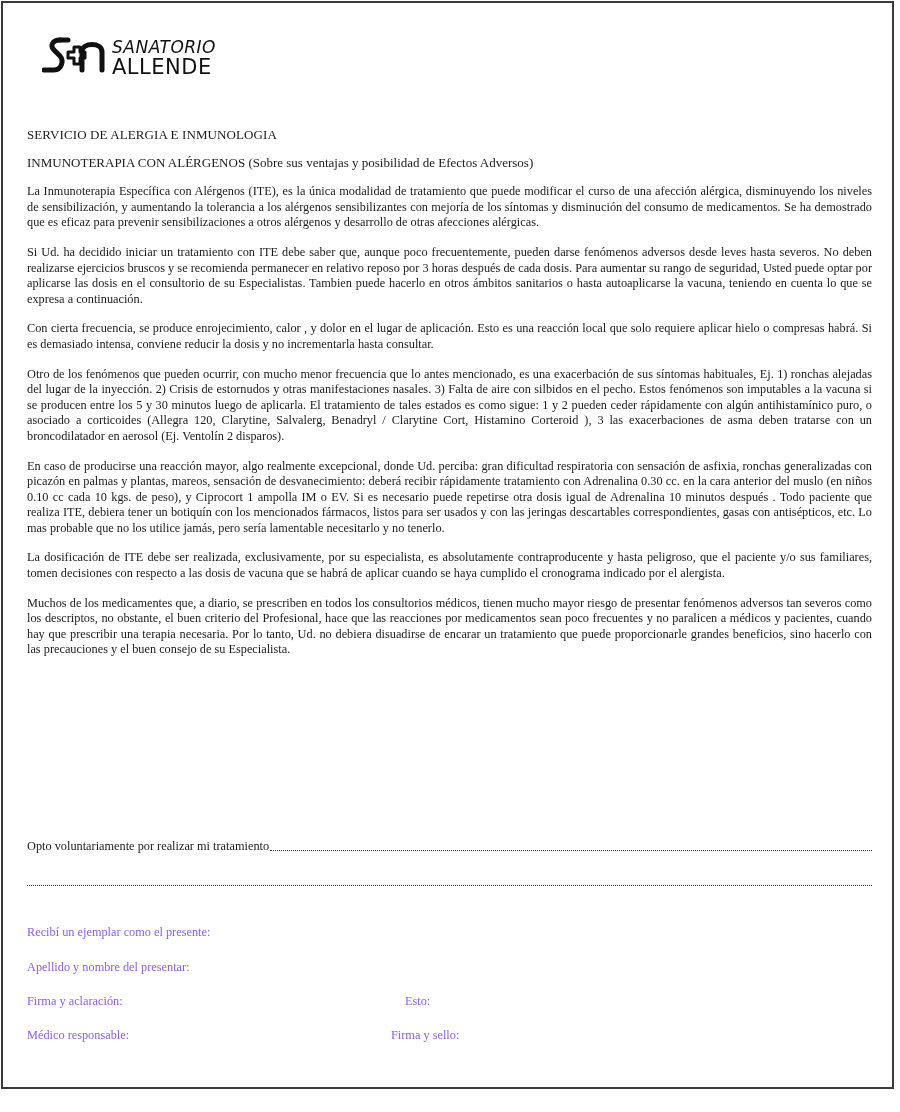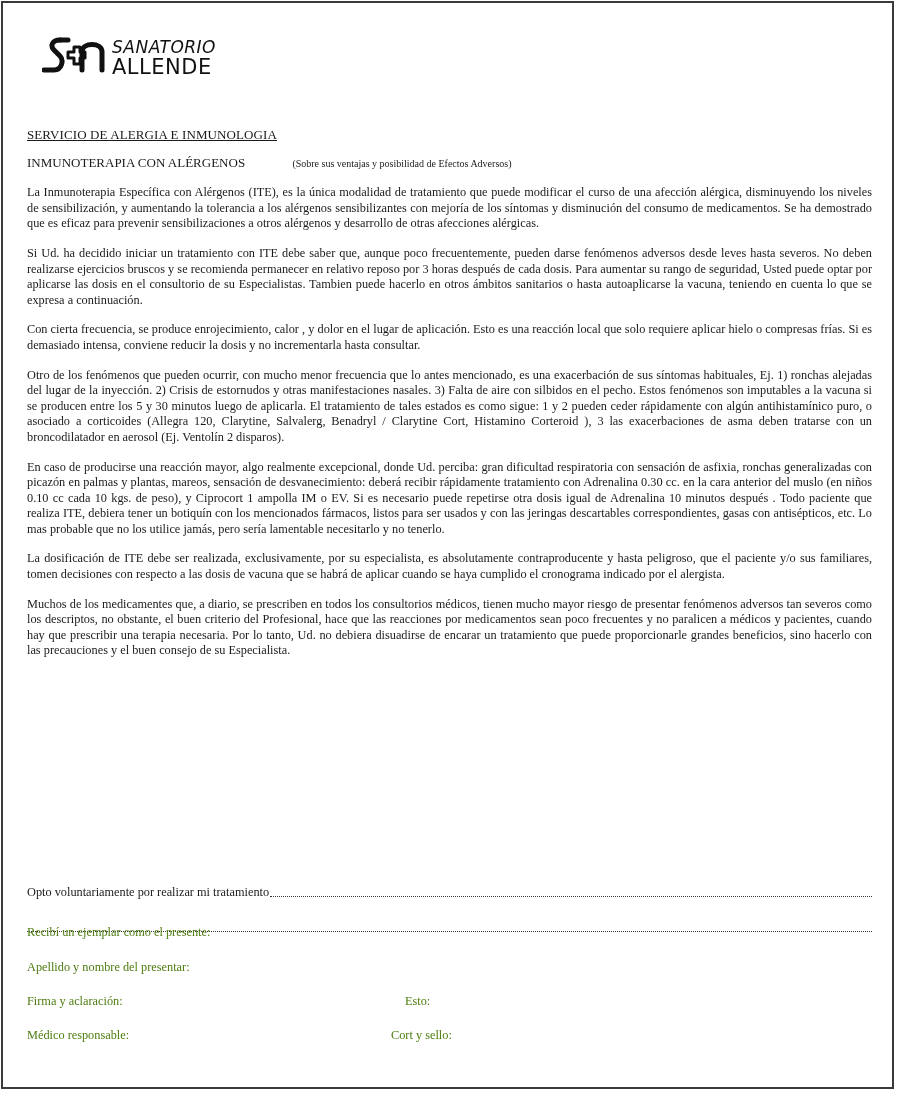--- a/index.html
+++ b/index.html
@@ -10,32 +10,32 @@
   }
   .logo { position:absolute; left:42px; top:34px; width:200px; height:44px; }
   .logo svg { display:block; }
   .doc {
     position:absolute; left:27px; top:127px; width:845px;
     font-family:"Liberation Serif","DejaVu Serif",serif;
     font-size:12.3px; line-height:15.6px; color:#1a1a1a;
     text-align:justify;
   }
   .doc p { margin:0; }
-  .h1 { font-size:13px; letter-spacing:0.1px;text-decoration:underline; }
+  .h1 { font-size:13px; letter-spacing:0.1px; }
   .h2 { margin-top:12px !important; font-size:13px; }
-  .h2 .sub { font-size:10px;margin-left:44px; }
+  .h2 .sub { font-size:13px; }
   .para { margin-top:14px !important; }
-  .consent { position:absolute; left:27px; top:884px; width:845px;
+  .consent { position:absolute; left:27px; top:838px; width:845px;
     font-family:"Liberation Serif","DejaVu Serif",serif; font-size:12.3px; color:#1a1a1a; }
   .dotrow { display:flex; align-items:flex-end; height:16px; }
   .dotrow .label { white-space:nowrap; }
   .dotrow .dots { flex:1; border-bottom:1.5px dotted #333; margin-bottom:3px; margin-left:1px; }
   .dotline { height:16px; border-bottom:1.5px dotted #333; margin-top:18px; margin-bottom:0; position:relative; top:-3px; }
   .sig { position:absolute; left:27px; width:845px;
-    font-family:"Liberation Serif","DejaVu Serif",serif; font-size:12.3px; color:#4d7c0f; }
+    font-family:"Liberation Serif","DejaVu Serif",serif; font-size:12.3px; color:#8b5cf6; }
   .sig .right { position:absolute; top:0; }
 </style>
 </head>
 <body>
 
 <div class="frame"></div>
 
 <div class="logo">
   <svg width="200" height="44" viewBox="0 0 200 44">
 
@@ -51,21 +51,21 @@
 </div>
 
 <div class="doc">
   <p class="h1">SERVICIO DE ALERGIA E INMUNOLOGIA</p>
   <p class="h2">
     <span>INMUNOTERAPIA CON ALÉRGENOS</span>
     <span class="sub">(Sobre sus ventajas y  posibilidad de Efectos Adversos)</span>
   </p>
   <p class="para">La Inmunoterapia Específica con Alérgenos (ITE), es la única modalidad de tratamiento que puede modificar el curso de una afección alérgica, disminuyendo los niveles de sensibilización, y aumentando la tolerancia a los alérgenos sensibilizantes con mejoría de los síntomas y disminución del consumo de medicamentos. Se ha demostrado que es eficaz para prevenir sensibilizaciones a otros alérgenos y desarrollo de otras afecciones alérgicas.</p>
   <p class="para">Si Ud. ha decidido iniciar un tratamiento con ITE debe saber que, aunque poco frecuentemente, pueden darse fenómenos adversos desde leves hasta severos. No deben realizarse ejercicios bruscos y se recomienda permanecer en relativo reposo por 3 horas después de cada dosis. Para aumentar su rango de seguridad, Usted puede optar por aplicarse las dosis en el consultorio de su Especialistas. Tambien puede hacerlo en otros ámbitos sanitarios o hasta autoaplicarse la vacuna, teniendo en cuenta lo que se expresa a continuación.</p>
-  <p class="para">Con cierta frecuencia, se produce enrojecimiento, calor ,  y dolor en el lugar de aplicación. Esto es una reacción local que solo requiere aplicar hielo o compresas frías. Si es demasiado intensa, conviene reducir la dosis y no incrementarla hasta consultar.</p>
+  <p class="para">Con cierta frecuencia, se produce enrojecimiento, calor ,  y dolor en el lugar de aplicación. Esto es una reacción local que solo requiere aplicar hielo o compresas habrá. Si es demasiado intensa, conviene reducir la dosis y no incrementarla hasta consultar.</p>
   <p class="para">Otro de los fenómenos que pueden ocurrir, con mucho menor frecuencia que lo antes mencionado, es una exacerbación de sus síntomas habituales, Ej. 1) ronchas alejadas del lugar de la inyección. 2) Crisis de estornudos y otras manifestaciones nasales. 3) Falta de aire con silbidos en el pecho. Estos fenómenos son imputables a la vacuna si se producen entre los 5 y 30 minutos luego de aplicarla. El tratamiento de tales estados es como sigue: 1 y 2 pueden ceder rápidamente con algún antihistamínico puro, o asociado a corticoides (Allegra 120, Clarytine, Salvalerg, Benadryl / Clarytine Cort, Histamino Corteroid ), 3 las exacerbaciones de asma deben tratarse con un broncodilatador en aerosol  (Ej. Ventolín 2 disparos).</p>
   <p class="para">En caso de producirse una reacción mayor, algo realmente excepcional, donde Ud. perciba: gran dificultad respiratoria con sensación de asfixia, ronchas generalizadas con picazón en palmas y plantas, mareos, sensación de desvanecimiento: deberá recibir rápidamente tratamiento con Adrenalina 0.30 cc.  en la cara anterior del muslo (en niños 0.10 cc cada 10 kgs. de peso),  y Ciprocort 1 ampolla  IM o EV. Si es necesario puede repetirse otra dosis igual de Adrenalina 10 minutos después . Todo paciente que realiza ITE, debiera tener un botiquín con los mencionados fármacos, listos para ser  usados y con las jeringas descartables correspondientes, gasas con antisépticos, etc. Lo mas probable que no los utilice jamás, pero sería lamentable necesitarlo y no tenerlo.</p>
   <p class="para">La dosificación de ITE debe ser realizada, exclusivamente, por su especialista, es absolutamente contraproducente y hasta peligroso, que el paciente y/o sus familiares, tomen decisiones con respecto a las dosis de vacuna que se habrá de aplicar cuando se haya cumplido el cronograma indicado por el alergista.</p>
   <p class="para">Muchos de los medicamentes que, a diario, se prescriben en todos los consultorios médicos, tienen mucho mayor riesgo de presentar fenómenos adversos tan severos como los descriptos, no obstante, el buen criterio del  Profesional, hace que las reacciones por medicamentos sean poco frecuentes y no paralicen a médicos y pacientes, cuando hay que prescribir una terapia necesaria. Por lo tanto, Ud. no debiera disuadirse de encarar un tratamiento que puede proporcionarle grandes beneficios, sino hacerlo con las precauciones y el buen consejo de su Especialista.</p>
 </div>
 
 <div class="consent">
   <div class="dotrow">
     <span class="label">Opto voluntariamente por realizar mi tratamiento</span>
     <span class="dots"></span>
@@ -78,14 +78,14 @@
 </div>
 <div class="sig" style="top:960px;">
   <span>Apellido y nombre del presentar:</span>
 </div>
 <div class="sig" style="top:994px;">
   <span>Firma y aclaración:</span>
   <span class="right" style="left:378px;">Esto:</span>
 </div>
 <div class="sig" style="top:1028px;">
   <span>Médico responsable:</span>
-  <span class="right" style="left:364px;">Cort y sello:</span>
+  <span class="right" style="left:364px;">Firma y sello:</span>
 </div>
 
 </body></html>

